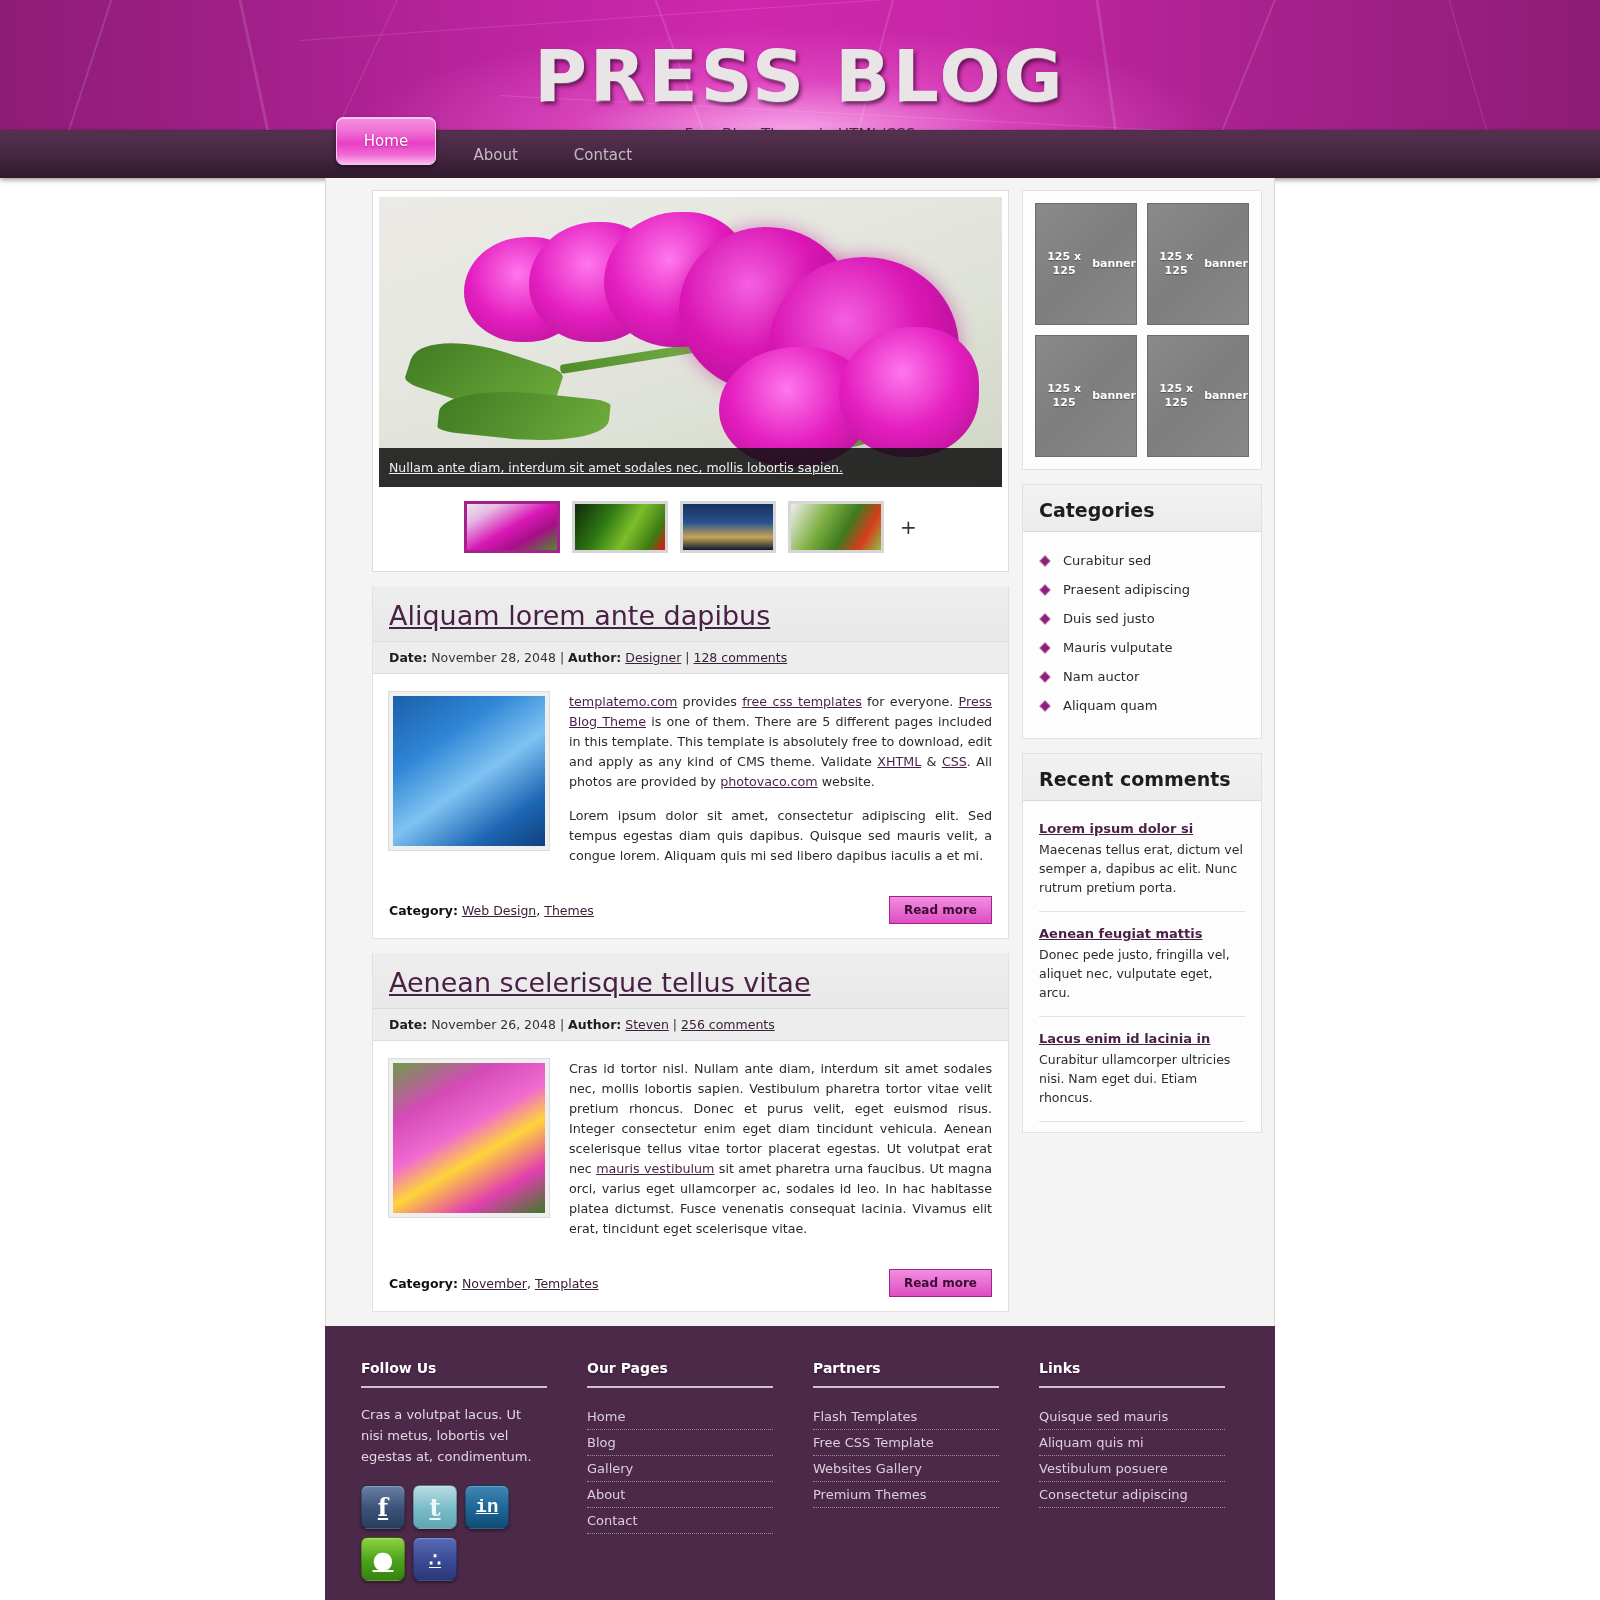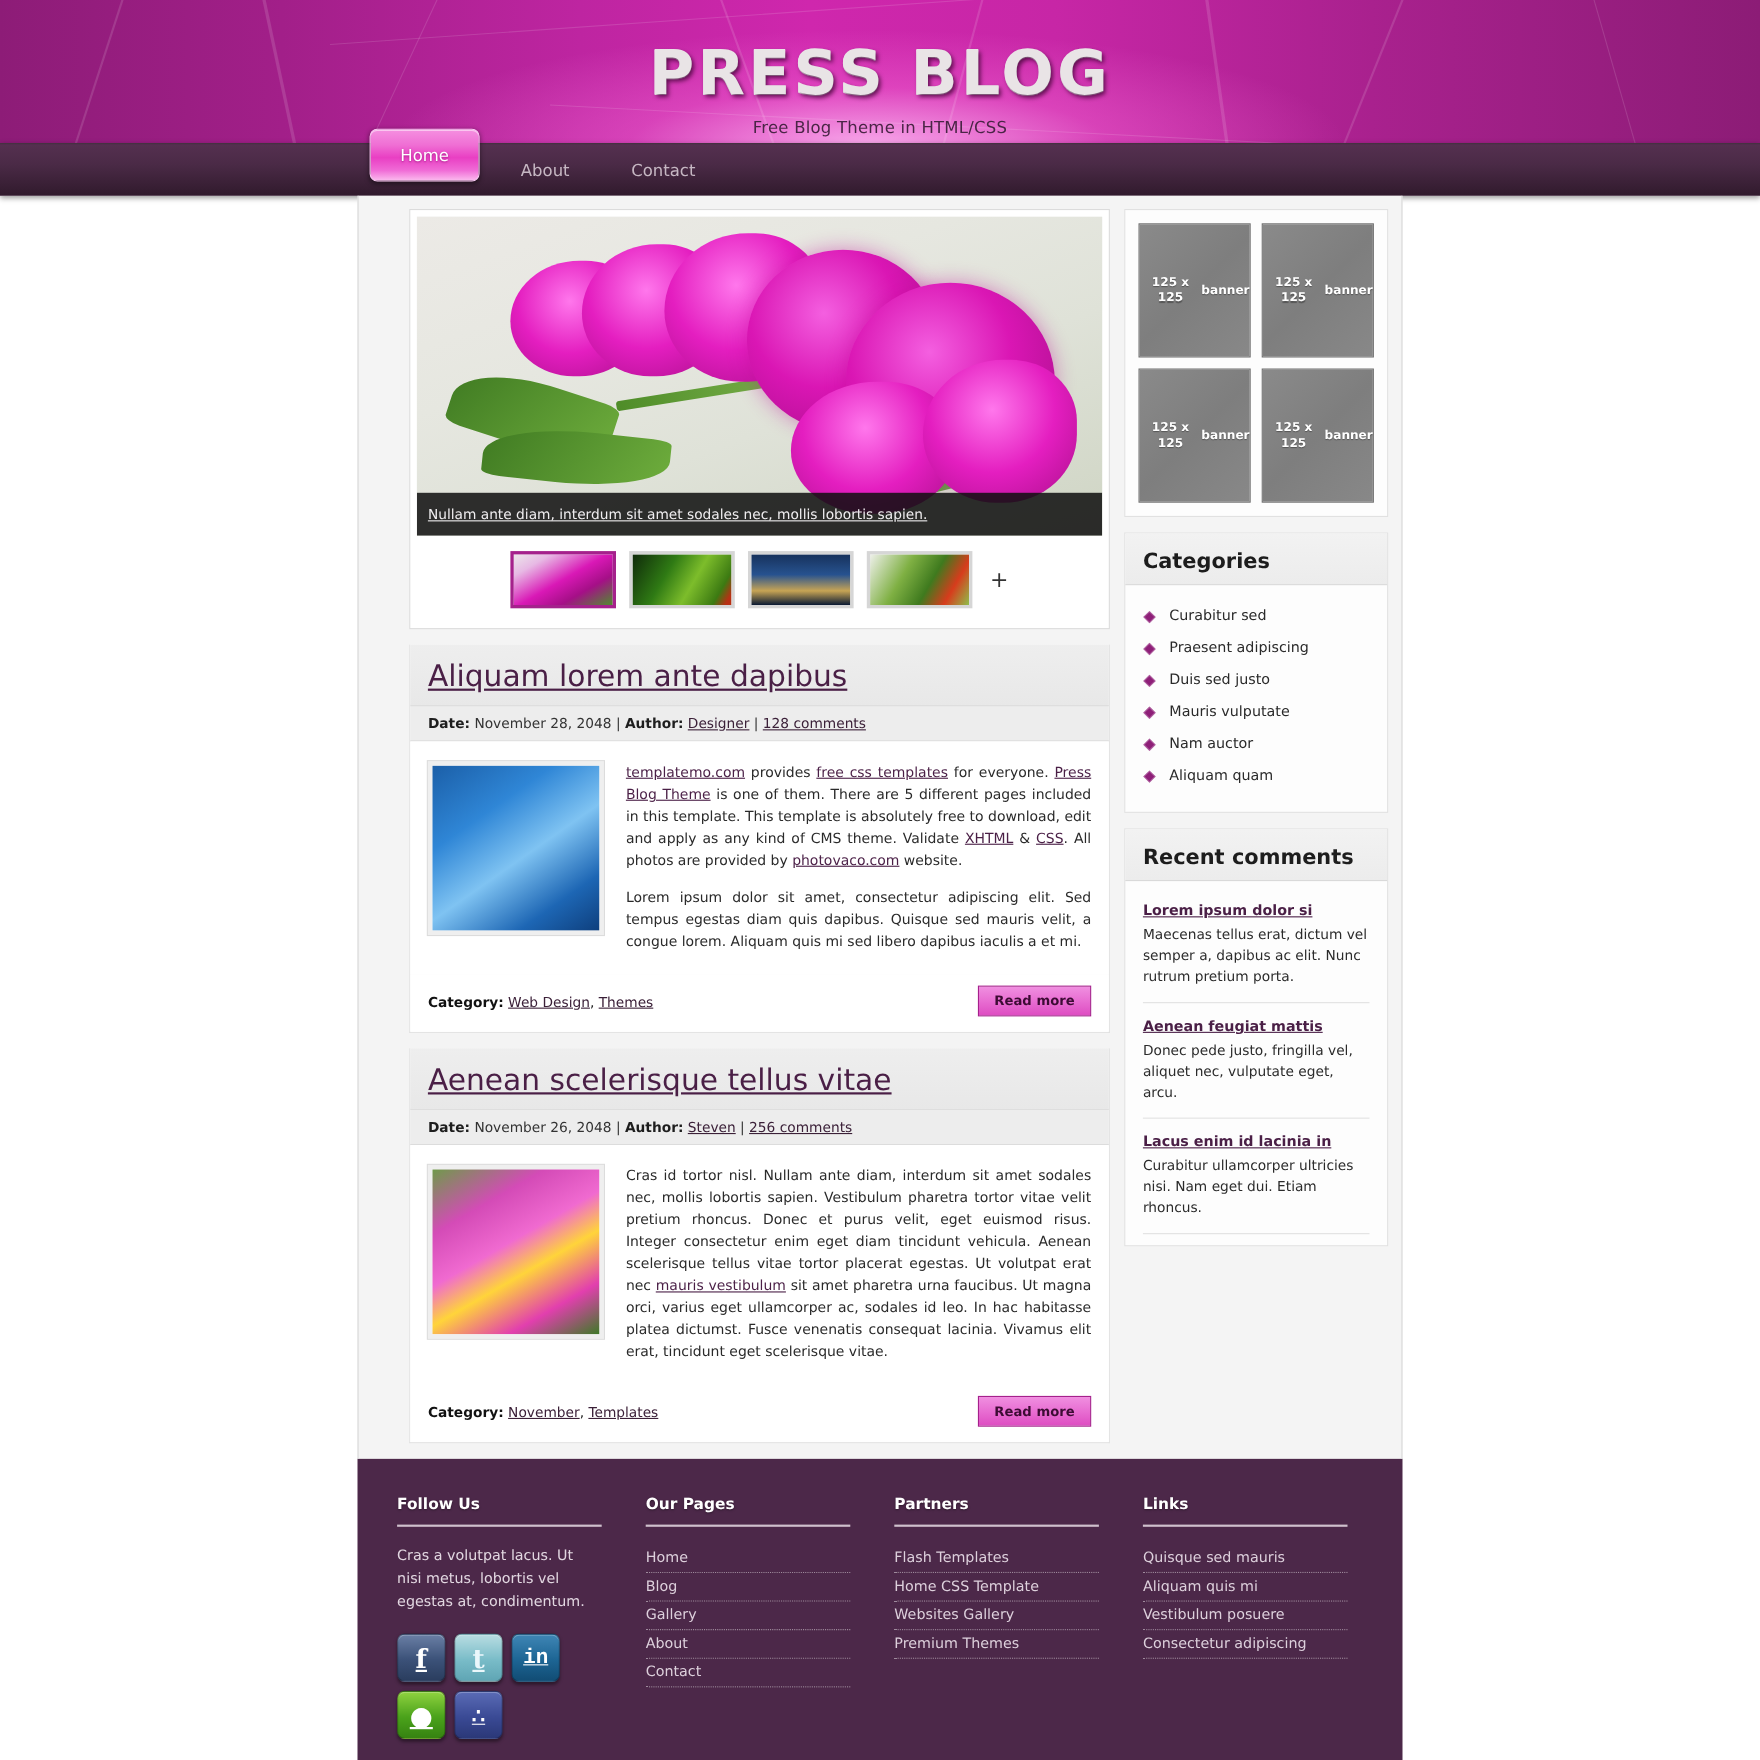--- a/index.html
+++ b/index.html
@@ -20,21 +20,21 @@
       linear-gradient(to right, #8d1c77 0%, #a21f89 16%, #be25a1 33%, #cf27ad 46%, #c726a6 60%, #a9218e 78%, #8c1c76 100%);
     overflow:hidden;
   }
   .hdr-streak {
     position:absolute; background:rgba(255,255,255,0.13);
     transform-origin:0 0;
   }
   .header-inner { position:relative; z-index:3; text-align:center; }
   .site-title {
     margin:0; padding-top:34px;
-    font-size:56px; letter-spacing:3px; font-weight:bold;
+    font-size:72px; letter-spacing:3px; font-weight:bold;
     color:#e9e4e6;
     text-shadow: 2px 3px 4px rgba(60,0,50,0.75), 0 1px 0 #fff;
     font-family:"DejaVu Sans", sans-serif;
   }
   .site-tagline {
     margin:8px 0 0 0; font-size:15px; color:#4a2546;
     letter-spacing:0.2px;
   }
 
   
@@ -454,21 +454,21 @@
       </ul>
     </div>
     <div class="fcol">
       <h4 class="fcol-title">Partners</h4>
       <div class="fcol-rule"></div>
       <ul class="flist">
         <li>
           <a href="#">Flash Templates</a>
         </li>
         <li>
-          <a href="#">Home CSS Template</a>
+          <a href="#">Free CSS Template</a>
         </li>
         <li>
           <a href="#">Websites Gallery</a>
         </li>
         <li>
           <a href="#">Premium Themes</a>
         </li>
       </ul>
     </div>
     <div class="fcol">

